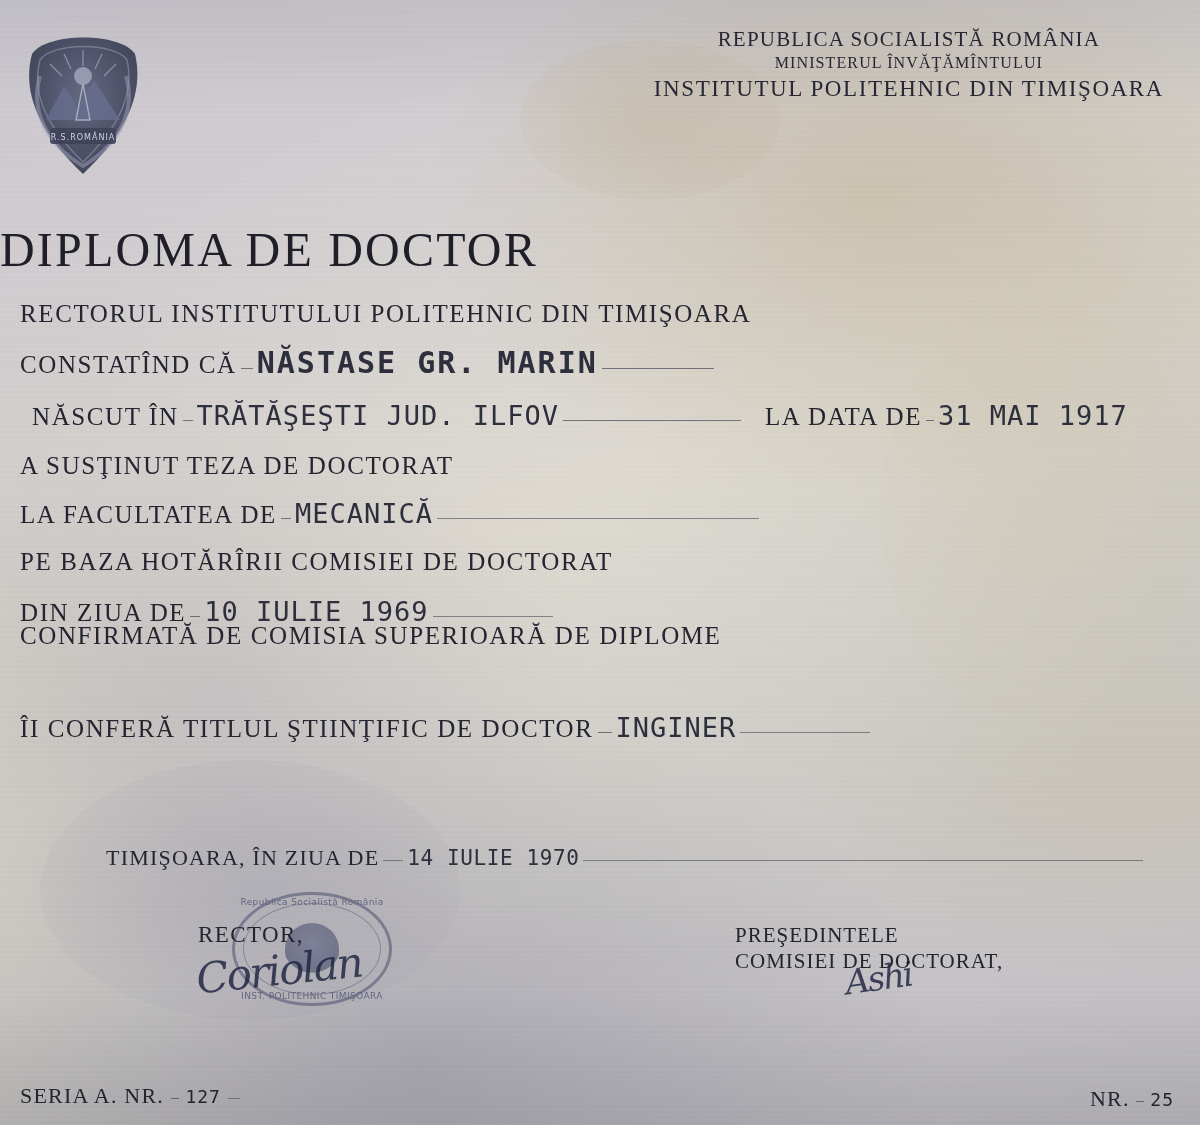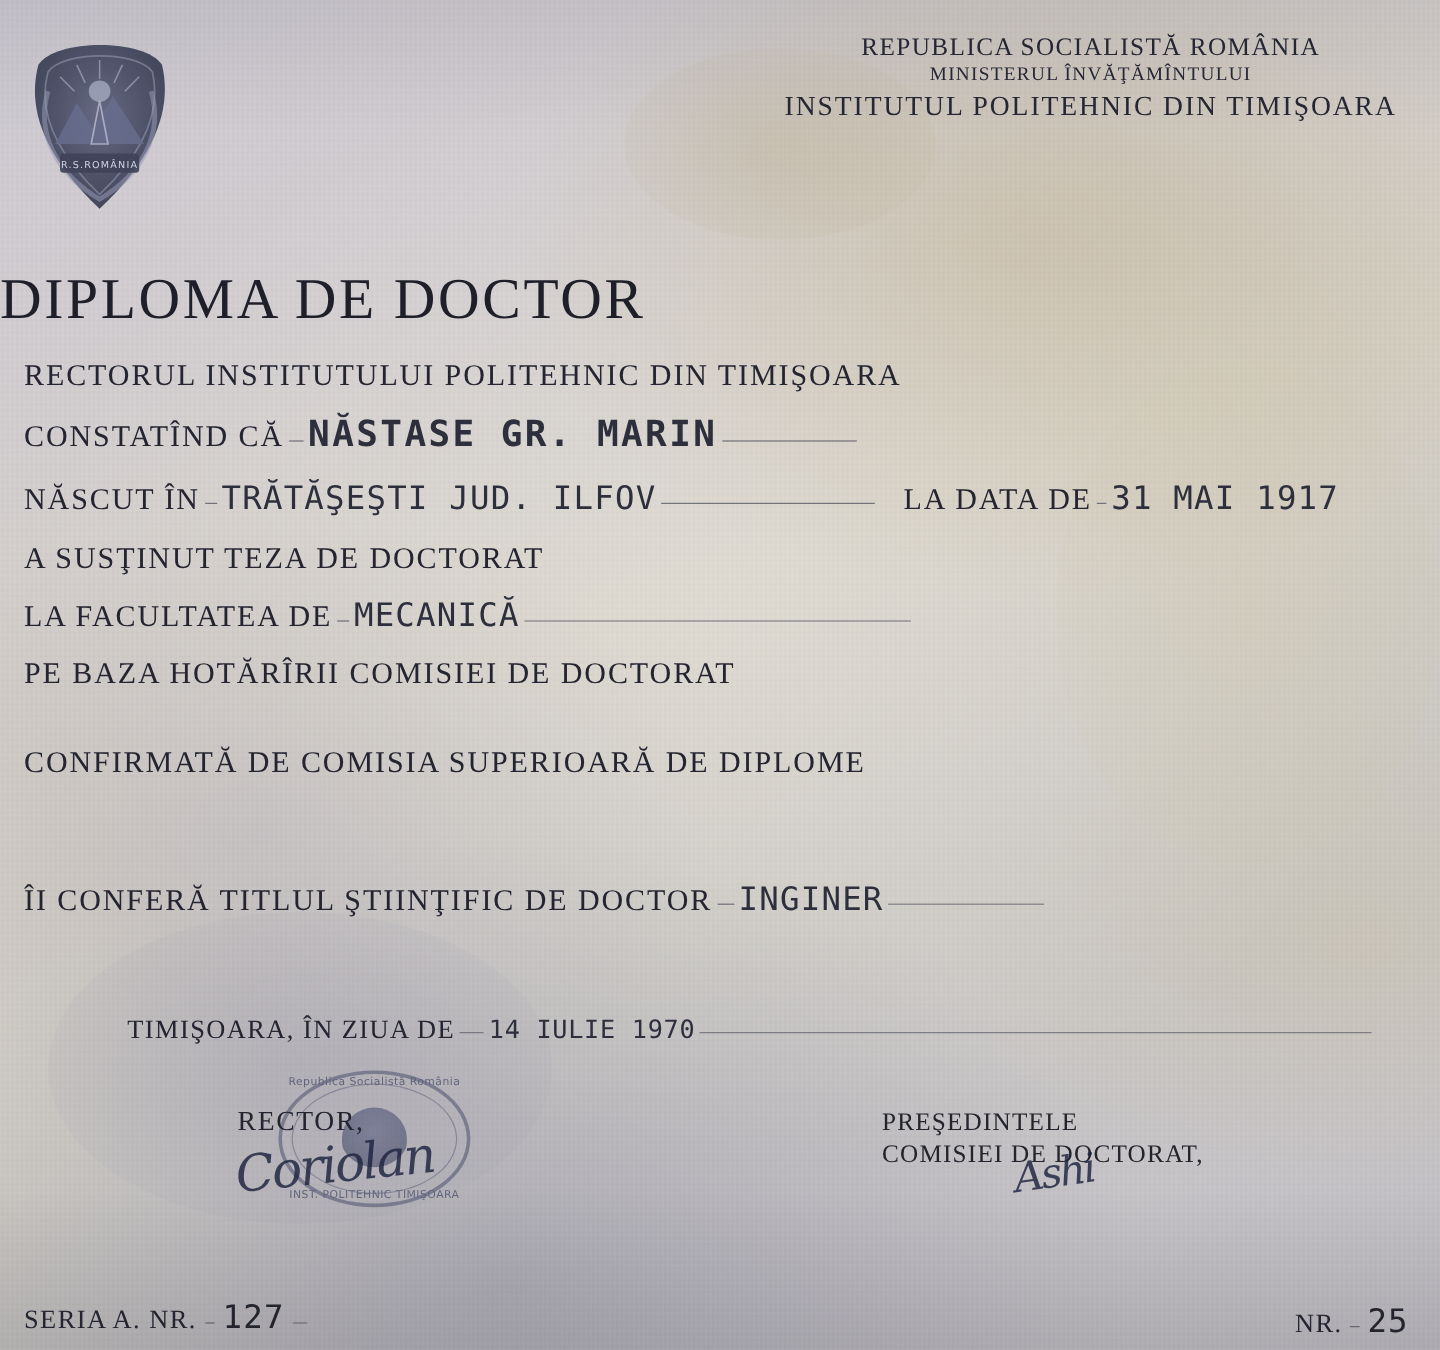--- a/index.html
+++ b/index.html
@@ -177,21 +177,21 @@
   #footer-left {
     left: 0px; top: 1083px;
     font-size: 22px; letter-spacing: 1.2px;
   }
   #footer-right {
     right: 26px; top: 1086px;
     font-size: 21px; letter-spacing: 1.1px;
   }
   .num {
     font-family: "DejaVu Sans Mono", monospace;
-    font-size: 27px;
+    font-size: 18px;
     letter-spacing: 1px;
   }
   
   .blotch { position: absolute; border-radius: 50%; pointer-events: none; z-index: 2; }
 </style>
 </head>
 <body>
 
 <div id="page">
 
@@ -243,21 +243,21 @@
     <span class="printed">RECTORUL  INSTITUTULUI  POLITEHNIC  DIN  TIMIŞOARA</span>
   </div>
 
   <div class="line" style="top:345px;">
     <span class="printed">CONSTATÎND CĂ</span>
     <span class="rule" style="width:12px;"></span>
     <span class="type big">NĂSTASE GR. MARIN</span>
     <span class="rule" style="width:112px;"></span>
   </div>
 
-  <div class="line" style="top:400px;">
+  <div class="line" style="top:400px;margin-left:12px;">
     <span class="printed">NĂSCUT ÎN</span>
     <span class="rule" style="width:10px;"></span>
     <span class="type">TRĂTĂŞEŞTI JUD. ILFOV</span>
     <span class="rule" style="width:178px;"></span>
     <span class="printed">LA DATA DE</span>
     <span class="rule" style="width:8px;"></span>
     <span class="type">31 MAI 1917</span>
   </div>
 
   <div class="line" style="top:498px;">
@@ -268,27 +268,33 @@
   </div>
 
   <div class="line" style="top:452px;">
     <span class="printed">A SUSŢINUT TEZA DE  DOCTORAT</span>
   </div>
 
   <div class="line" style="top:548px;">
     <span class="printed">PE BAZA HOTĂRÎRII COMISIEI DE DOCTORAT</span>
   </div>
 
+  <div class="line" style="top:596px;">
+    <span class="printed">DIN ZIUA DE</span>
+    <span class="rule" style="width:10px;"></span>
+    <span class="type">10 IULIE 1969</span>
+    <span class="rule thin" style="width:120px;"></span>
+  </div>
 
   <div class="line" style="top:622px;">
     <span class="printed">CONFIRMATĂ DE  COMISIA  SUPERIOARĂ  DE  DIPLOME</span>
   </div>
 
 
-  <div class="line" style="top:734px;text-align:right;">
+  <div class="line" style="top:712px;text-align:right;">
     <span class="printed">ÎI CONFERĂ TITLUL  ŞTIINŢIFIC DE  DOCTOR</span>
     <span class="rule" style="width:14px;"></span>
     <span class="type">INGINER</span>
     <span class="rule thin" style="width:130px;"></span>
   </div>
 
   <div class="line" style="top:845px;left:86px;">
     <span class="printed sm">TIMIŞOARA, ÎN ZIUA DE</span>
     <span class="rule thin" style="width:20px;"></span>
     <span class="type sm">14 IULIE 1970</span>

